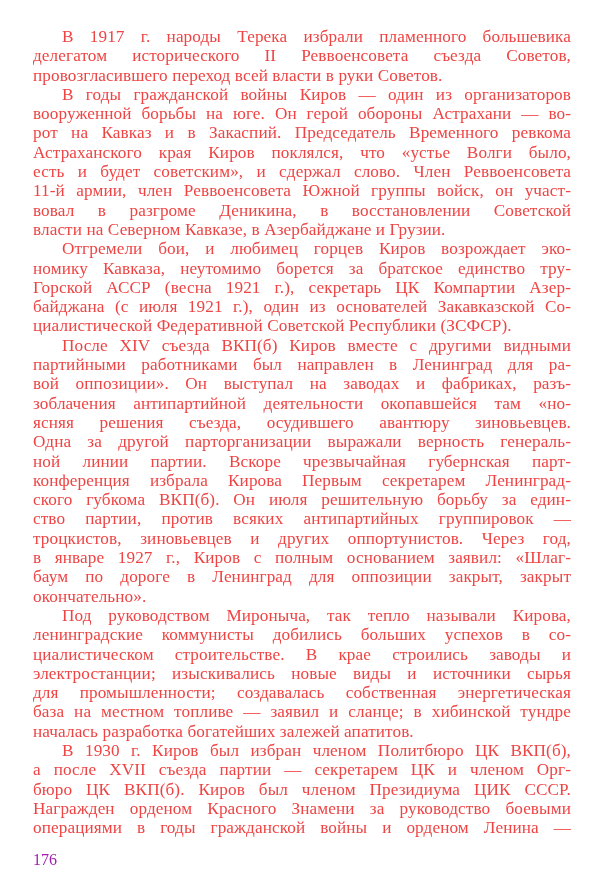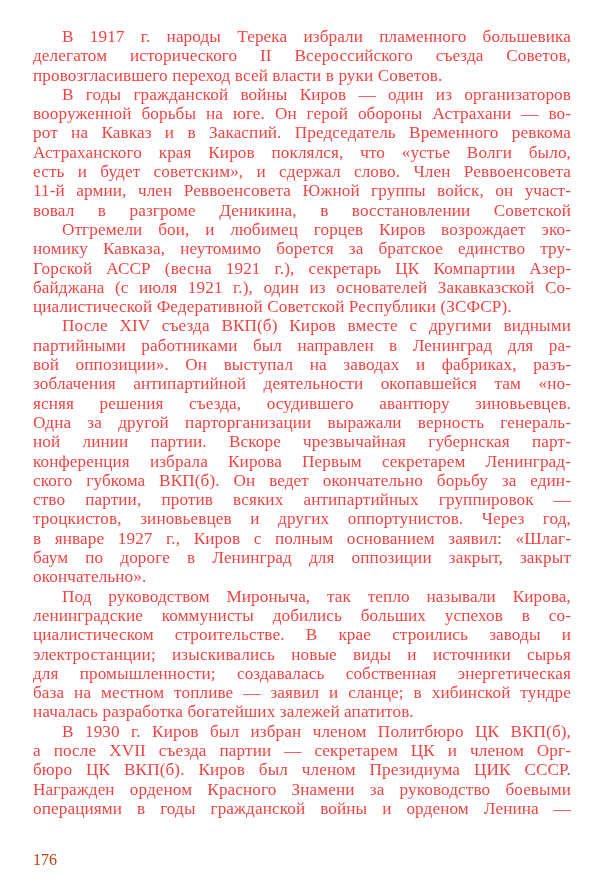--- a/index.html
+++ b/index.html
@@ -9,62 +9,63 @@
     font-family: Liberation Serif, serif;
     font-size: 17.2px; line-height: 19.3px; color: #ef4444;
     text-align: justify; letter-spacing: 0.1px;
   }
   .line { display: block; text-align: justify; text-align-last: justify; white-space: nowrap; }
   .line.last { text-align-last: left; }
   .line.first { padding-left: 29px; }
   .pagenum {
     position: absolute; left: 33px; top: 851px;
     font-family: "Liberation Serif", "DejaVu Serif", serif;
-    font-size: 16px; color: #c2410c;
+    font-size: 16px; color: #a21caf;
   }
 </style>
 </head>
 <body>
 
 <div class="page">
 
   <div class="para-block">
     <span class="line first">В 1917 г. народы Терека избрали пламенного большевика</span>
-    <span class="line">делегатом исторического II Всероссийского съезда Советов,</span>
+    <span class="line">делегатом исторического II Реввоенсовета съезда Советов,</span>
     <span class="line last">провозгласившего переход всей власти в руки Советов.</span>
   </div>
 
   <div class="para-block">
     <span class="line first">В годы гражданской войны Киров — один из организаторов</span>
     <span class="line">вооруженной борьбы на юге. Он герой обороны Астрахани — во-</span>
     <span class="line">рот на Кавказ и в Закаспий. Председатель Временного ревкома</span>
     <span class="line">Астраханского края Киров поклялся, что «устье Волги было,</span>
     <span class="line">есть и будет советским», и сдержал слово. Член Реввоенсовета</span>
     <span class="line">11-й армии, член Реввоенсовета Южной группы войск, он участ-</span>
     <span class="line">вовал в разгроме Деникина, в восстановлении Советской</span>
+    <span class="line last">власти на Северном Кавказе, в Азербайджане и Грузии.</span>
   </div>
 
   <div class="para-block">
     <span class="line first">Отгремели бои, и любимец горцев Киров возрождает эко-</span>
     <span class="line">номику Кавказа, неутомимо борется за братское единство тру-</span>
     <span class="line">Горской АССР (весна 1921 г.), секретарь ЦК Компартии Азер-</span>
     <span class="line">байджана (с июля 1921 г.), один из основателей Закавказской Со-</span>
     <span class="line last">циалистической Федеративной Советской Республики (ЗСФСР).</span>
   </div>
 
   <div class="para-block">
     <span class="line first">После XIV съезда ВКП(б) Киров вместе с другими видными</span>
     <span class="line">партийными работниками был направлен в Ленинград для ра-</span>
     <span class="line">вой оппозиции». Он выступал на заводах и фабриках, разъ-</span>
     <span class="line">зоблачения антипартийной деятельности окопавшейся там «но-</span>
     <span class="line">ясняя решения съезда, осудившего авантюру зиновьевцев.</span>
     <span class="line">Одна за другой парторганизации выражали верность генераль-</span>
     <span class="line">ной линии партии. Вскоре чрезвычайная губернская парт-</span>
     <span class="line">конференция избрала Кирова Первым секретарем Ленинград-</span>
-    <span class="line">ского губкома ВКП(б). Он ведет окончательно борьбу за един-</span>
+    <span class="line">ского губкома ВКП(б). Он июля решительную борьбу за един-</span>
     <span class="line">ство партии, против всяких антипартийных группировок —</span>
     <span class="line">троцкистов, зиновьевцев и других оппортунистов. Через год,</span>
     <span class="line">в январе 1927 г., Киров с полным основанием заявил: «Шлаг-</span>
     <span class="line">баум по дороге в Ленинград для оппозиции закрыт, закрыт</span>
     <span class="line last">окончательно».</span>
   </div>
 
   <div class="para-block">
     <span class="line first">Под руководством Мироныча, так тепло называли Кирова,</span>
     <span class="line">ленинградские коммунисты добились больших успехов в со-</span>

